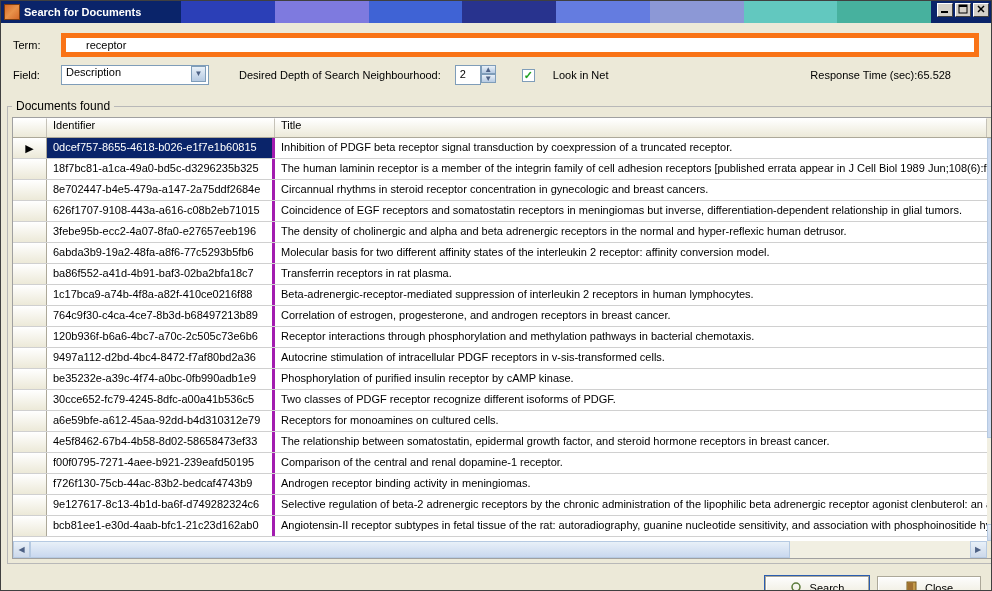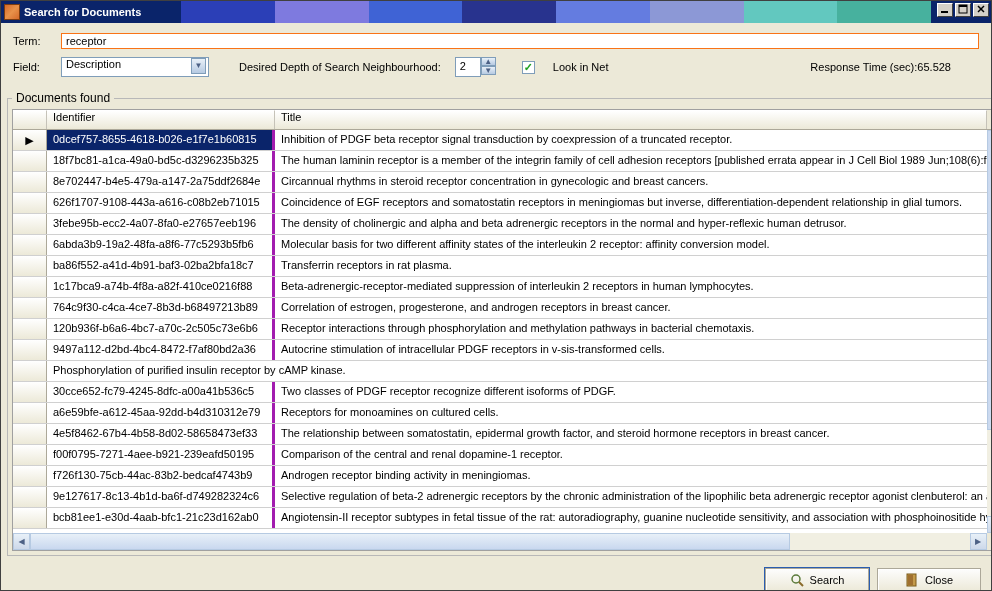--- a/index.html
+++ b/index.html
@@ -63,24 +63,24 @@
     display: flex;
     align-items: center;
     margin-bottom: 8px;
   }
   .label {
     width: 48px;
     color: #000;
   }
   .text-input {
     flex: 1;
-    height: 16px;
-    border: 1px solid #f97316;
+    height: 24px;
+    border: 5px solid #f97316;
     background: #fff;
-    padding: 0 4px;
+    padding: 0 20px;
     font: inherit;
   }
   .select {
     width: 148px;
     height: 20px;
     border: 1px solid #7f9db9;
     background: #fff;
     display: flex;
     padding: 0 2px 0 4px;
     position: relative;
@@ -354,20 +354,21 @@
           <div class="id-col">120b936f-b6a6-4bc7-a70c-2c505c73e6b6</div>
           <div class="title-col">Receptor interactions through phosphorylation and methylation pathways in bacterial chemotaxis.</div>
         </div>
         <div class="grid-row">
           <div class="row-sel"></div>
           <div class="id-col">9497a112-d2bd-4bc4-8472-f7af80bd2a36</div>
           <div class="title-col">Autocrine stimulation of intracellular PDGF receptors in v-sis-transformed cells.</div>
         </div>
         <div class="grid-row">
           <div class="row-sel"></div>
+          <div class="id-col">be35232e-a39c-4f74-a0bc-0fb990adb1e9</div>
           <div class="title-col">Phosphorylation of purified insulin receptor by cAMP kinase.</div>
         </div>
         <div class="grid-row">
           <div class="row-sel"></div>
           <div class="id-col">30cce652-fc79-4245-8dfc-a00a41b536c5</div>
           <div class="title-col">Two classes of PDGF receptor recognize different isoforms of PDGF.</div>
         </div>
         <div class="grid-row">
           <div class="row-sel"></div>
           <div class="id-col">a6e59bfe-a612-45aa-92dd-b4d310312e79</div>

